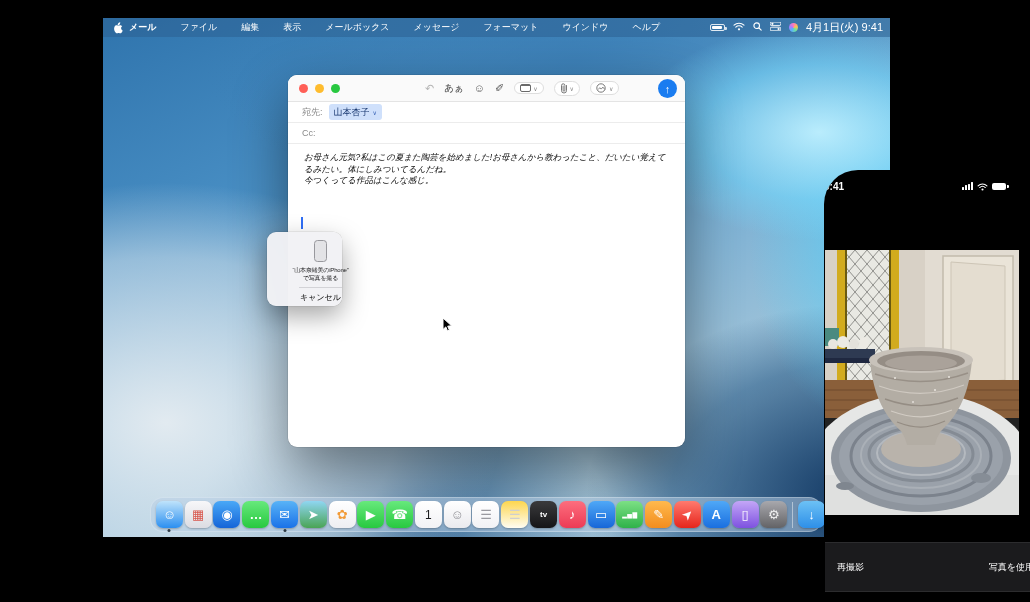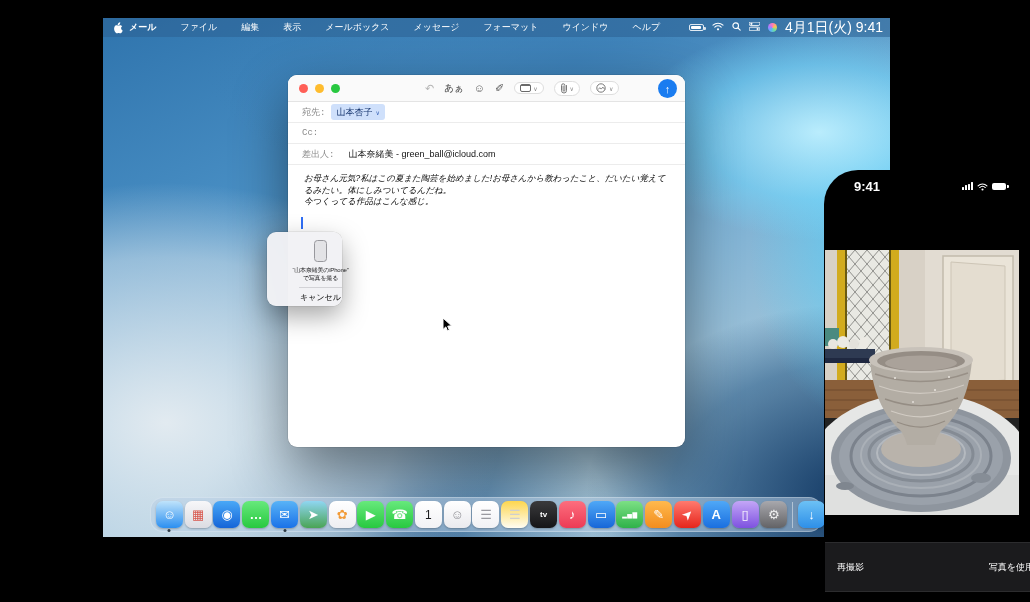--- a/index.html
+++ b/index.html
@@ -23,21 +23,21 @@
     display:flex;align-items:center;color:#fff;font-size:9px;padding:0 7px;}
   .menubar .apple{margin:0 6px 0 3px;display:flex;}
   #menus{display:flex;gap:24px;white-space:nowrap;}
   #menus span{cursor:default;}
   #menus span:first-child{font-weight:700;}
   .menubar-right{margin-left:auto;display:flex;align-items:center;gap:8px;}
   .batt{position:relative;width:15px;height:7px;border:1px solid rgba(255,255,255,.85);border-radius:2px;}
   .batt::after{content:"";position:absolute;right:-3px;top:1.5px;width:1.5px;height:3px;background:rgba(255,255,255,.8);border-radius:0 1px 1px 0;}
   .batt .batt-fill{position:absolute;left:1px;top:1px;bottom:1px;width:10px;background:#fff;border-radius:1px;}
   .siri-dot{width:9px;height:9px;border-radius:50%;background:conic-gradient(#ff7ab8,#ffc24d,#6ee0a0,#5ab0ff,#b07aff,#ff7ab8);}
-  .clock{font-size:14px;white-space:nowrap;}
+  .clock{font-size:11px;white-space:nowrap;}
 
   
   .dock{position:absolute;left:47px;bottom:5px;width:672px;height:35px;border-radius:13px;
     background:rgba(182,206,228,.52);border:1px solid rgba(255,255,255,.28);
     display:flex;align-items:center;padding:0 4px;}
   .dock-icon{position:relative;width:27px;height:27px;border-radius:7px;margin:0 .9px;
     display:flex;align-items:center;justify-content:center;box-shadow:0 1px 2px rgba(0,0,0,.25);}
   .dock-icon span{font-size:13px;line-height:1;}
   .dock-divider{width:1px;height:26px;background:rgba(255,255,255,.45);margin:0 4px;}
   .run-dot{position:absolute;bottom:-4px;left:50%;transform:translateX(-50%);width:3px;height:3px;border-radius:50%;background:rgba(20,30,40,.85);}
@@ -60,21 +60,21 @@
   .tools .tbtn{cursor:default;display:flex;align-items:center;gap:2px;}
   .tools .muted{color:#b5b5b5;}
   .tbtn.pillbtn{border:1px solid #dedede;border-radius:9px;padding:1px 5px;background:#fff;font-size:9px;color:#6a6a6a;}
   .chev{font-size:6px;color:#8a8a8a;}
   .fmt{font-size:9.5px;color:#444;}
   .box-icon{width:11px;height:8px;border:1px solid #6a6a6a;border-radius:2px;display:inline-block;
     background:linear-gradient(180deg,#6a6a6a 0 1.5px,transparent 1.5px);}
   .send-btn{position:absolute;right:8px;top:4px;width:19px;height:19px;border-radius:50%;border:none;
     background:#1a7cf0;color:#fff;font-size:11px;line-height:18px;text-align:center;padding:0;}
   .frow{position:relative;height:21px;border-bottom:1px solid #ececec;display:flex;align-items:center;padding-left:14px;font-size:9px;}
-  .flabel{color:#8a8a8a;margin-right:6px;font-family:Liberation Mono, monospace;}
+  .flabel{color:#8a8a8a;margin-right:6px;}
   .fvalue{color:#111;}
   .pill-recipient{background:#cfe0fb;border-radius:3px;padding:1.5px 5px;color:#16356e;font-size:9px;display:flex;align-items:center;gap:3px;}
   .pill-recipient .chev{color:#3a64b8;font-size:6px;}
   .mail-body{position:relative;padding:8px 16px;font-size:8.5px;line-height:11.5px;color:#0a0a0a;}
   .mail-body p{margin:0;font-style:italic;}
   .caret{position:absolute;left:13px;top:142px;width:1.5px;height:12px;background:#2f6ef5;}
 
   
   .popover{position:absolute;left:164px;top:214px;width:75px;height:74px;border-radius:9px;
     background:rgba(242,242,245,.97);box-shadow:0 10px 26px rgba(0,0,0,.35),0 0 0 .5px rgba(0,0,0,.12);
@@ -82,21 +82,21 @@
   .pop-phone{margin-top:8px;width:13px;height:22px;border:1.5px solid #98989d;border-radius:3.5px;background:#e3e3e6;}
   .pop-text{margin-top:4px;font-size:6px;line-height:8px;color:#1c1c1e;text-align:center;white-space:nowrap;letter-spacing:-.2px;}
   .pop-div{width:100%;height:1px;background:#d3d3d7;margin-top:5px;}
   .pop-cancel{flex:1;width:100%;border:none;background:transparent;font-size:8px;color:#000;padding:0;}
 
   .cursor{position:absolute;left:339px;top:299px;}
 
   
   .iphone{position:absolute;left:824px;top:170px;width:206px;height:432px;background:#000;border-radius:34px 0 0 0;overflow:hidden;}
   .iphone-status{position:absolute;left:0;top:8px;width:100%;height:16px;color:#fff;display:flex;align-items:center;}
-  .iphone-time{margin-left:30px;font-size:13px;font-weight:700;}
+  .iphone-time{font-size:10px;font-weight:700;}
   .iphone-sicons{margin-left:auto;margin-right:24px;display:flex;align-items:center;gap:4px;}
   .sigbars{display:flex;align-items:flex-end;gap:1px;}
   .sigbars i{width:2px;background:#fff;border-radius:.5px;display:block;}
   .ibatt{position:relative;width:14px;height:7px;border-radius:2px;background:#fff;}
   .ibatt::after{content:"";position:absolute;right:-2.5px;top:2px;width:1.5px;height:3px;background:#fff;border-radius:0 1px 1px 0;}
   .photo-wrap{position:absolute;left:1px;top:80px;width:194px;height:265px;overflow:hidden;background:#222;}
   .iphone-actions{position:absolute;left:1px;top:372px;width:221px;height:50px;background:#1b1b1d;
     border-top:1px solid #2c2c2e;border-bottom:1px solid #2c2c2e;
     display:flex;align-items:center;justify-content:space-between;padding:0 12px;}
   .iphone-actions button{background:transparent;border:none;color:#fff;font-size:9px;padding:0;}
@@ -193,24 +193,20 @@
       <div class="frow">
         <span class="flabel">宛先:</span>
         <span class="pill-recipient">
           <span>山本杏子</span>
           <span class="chev">∨</span>
         </span>
       </div>
       <div class="frow">
         <span class="flabel">Cc:</span>
       </div>
-      <div class="frow">
-        <span class="flabel">差出人:</span>
-        <span class="fvalue" style="margin-left:8px">山本奈緒美 - green_ball@icloud.com</span>
-      </div>
 
       <div class="mail-body">
         <p>お母さん元気?私はこの夏また陶芸を始めました!お母さんから教わったこと、だいたい覚えてるみたい。体にしみついてるんだね。</p>
         <p>今つくってる作品はこんな感じ。</p>
       </div>
       <span class="caret"></span>
     </div>
 
     <div class="popover">
       <div class="pop-phone"></div>

